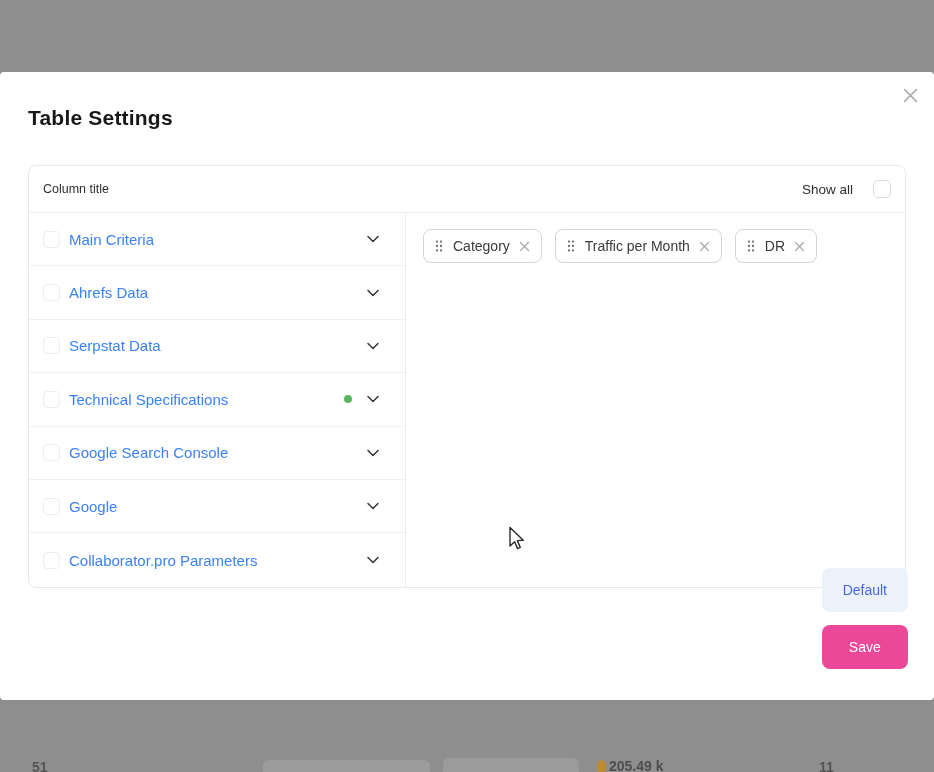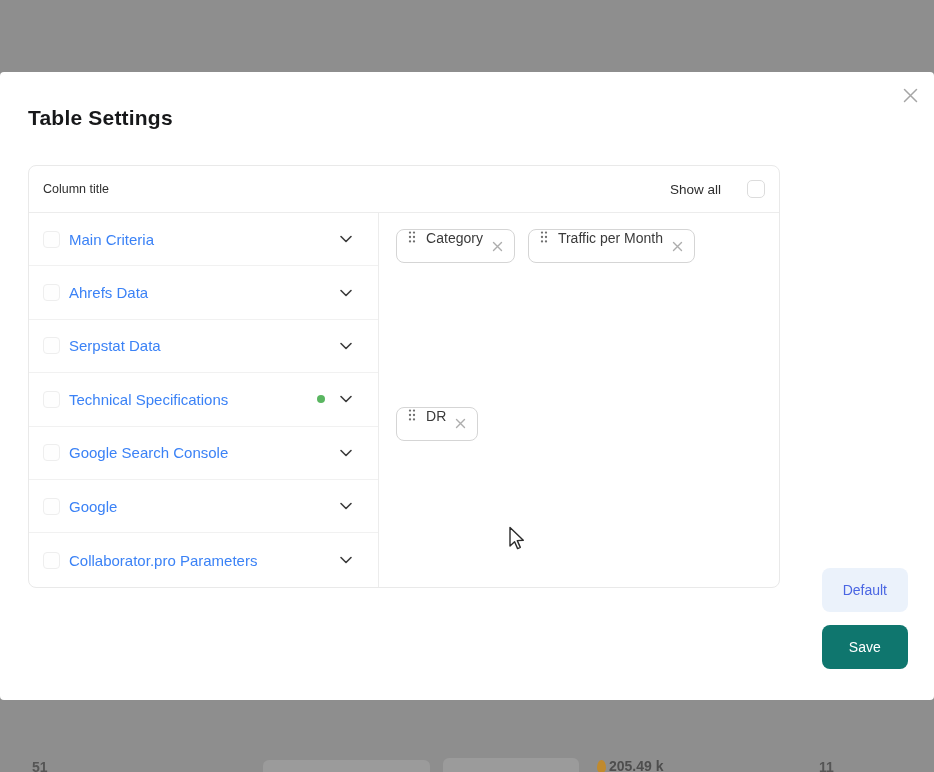--- a/index.html
+++ b/index.html
@@ -26,61 +26,61 @@
     background:#ffffff; border-radius:4px;
   }
   .modal-title { position:absolute; left:28px; top:34px; font-size:21px; font-weight:700; color:#17181a; letter-spacing:.2px; }
   .modal-close {
     position:absolute; top:12px; right:13px; width:22px; height:22px;
     background:none; border:none; cursor:pointer; display:flex; align-items:center; justify-content:center;
   }
 
   
   .panel {
-    position:absolute; left:28px; top:93px; width:752px; height:423px;
+    position:absolute; left:28px; top:93px; width:878px; height:423px;
     border:1px solid #e9e9e9; border-radius:8px; background:#fff;
   }
   .panel-header {
     height:47px; display:flex; align-items:center; justify-content:space-between;
     padding:0 14px; border-bottom:1px solid #ececec;
   }
   .panel-header-title { font-size:12.5px; color:#2f2f2f; }
-  .show-all { display:flex; align-items:center; gap:26px; cursor:pointer; }
+  .show-all { display:flex; align-items:center; gap:20px; cursor:pointer; }
   .show-all-label { font-size:13.5px; color:#2d2d2d; }
   .cb {
     display:inline-block; background:#fff; border:1px solid #dcdcdc; border-radius:5px;
     width:18px; height:18px; flex:none;
   }
   .panel-body { display:flex; height:374px; }
   .group-list { width:377px; border-right:1px solid #ececec; }
   .group-row {
     height:53.4px; display:flex; align-items:center; padding:0 24px 0 14px;
     border-bottom:1px solid #f1f1f1; cursor:pointer;
   }
   .group-row:last-child { border-bottom:none; }
   .row-cb { width:17px; height:17px; border:1px solid #eeeeee; border-radius:4px; background:#fefefe; flex:none; }
   .row-label { margin-left:9px; font-size:15px; color:#3b82f6; flex:1 1 auto; }
   .green-dot { width:8px; height:8px; border-radius:50%; background:#5ab661; margin-right:13px; flex:none; }
   .chev { flex:none; }
 
   
   .chip-area { flex:1 1 auto; padding:16px 17px; display:flex; align-items:flex-start; gap:13px; flex-wrap:wrap; }
   .chip {
-    display:inline-flex; height:34px;
+    display:inline-flex; align-items:center; height:34px;
     border:1px solid #d5d5d5; border-radius:8px; background:#fff; padding:0 11px;
   }
   .chip-handle { display:flex; margin-right:10px; cursor:grab; }
   .chip-label { font-size:14px; color:#3a3a3a; }
   .chip-remove { margin-left:9px; background:none; border:none; cursor:pointer; display:flex; align-items:center; padding:0; }
 
   
   .footer { position:absolute; right:26px; bottom:31px; display:flex; gap:13px;flex-direction:column; }
   .btn { height:44px; border:none; border-radius:8px; font-size:14px; font-family:"Liberation Sans",sans-serif; cursor:pointer; }
   .btn-default { background:#ebf2fb; color:#4a66e3; padding:0 21px; }
-  .btn-save { background:#0f766e; color:#ffffff; padding:0 19px; }
+  .btn-save { background:#ec4899; color:#ffffff; padding:0 19px; }
 
   
   .cursor { position:absolute; left:506px; top:526px; pointer-events:none; }
 </style>
 </head>
 <body>
 
 <div class="ghost-row">
   <span class="ghost-num" style="left:32px; top:3px;">51</span>
   <span class="ghost-pill" style="left:263px; top:4px; width:167px;"></span>

